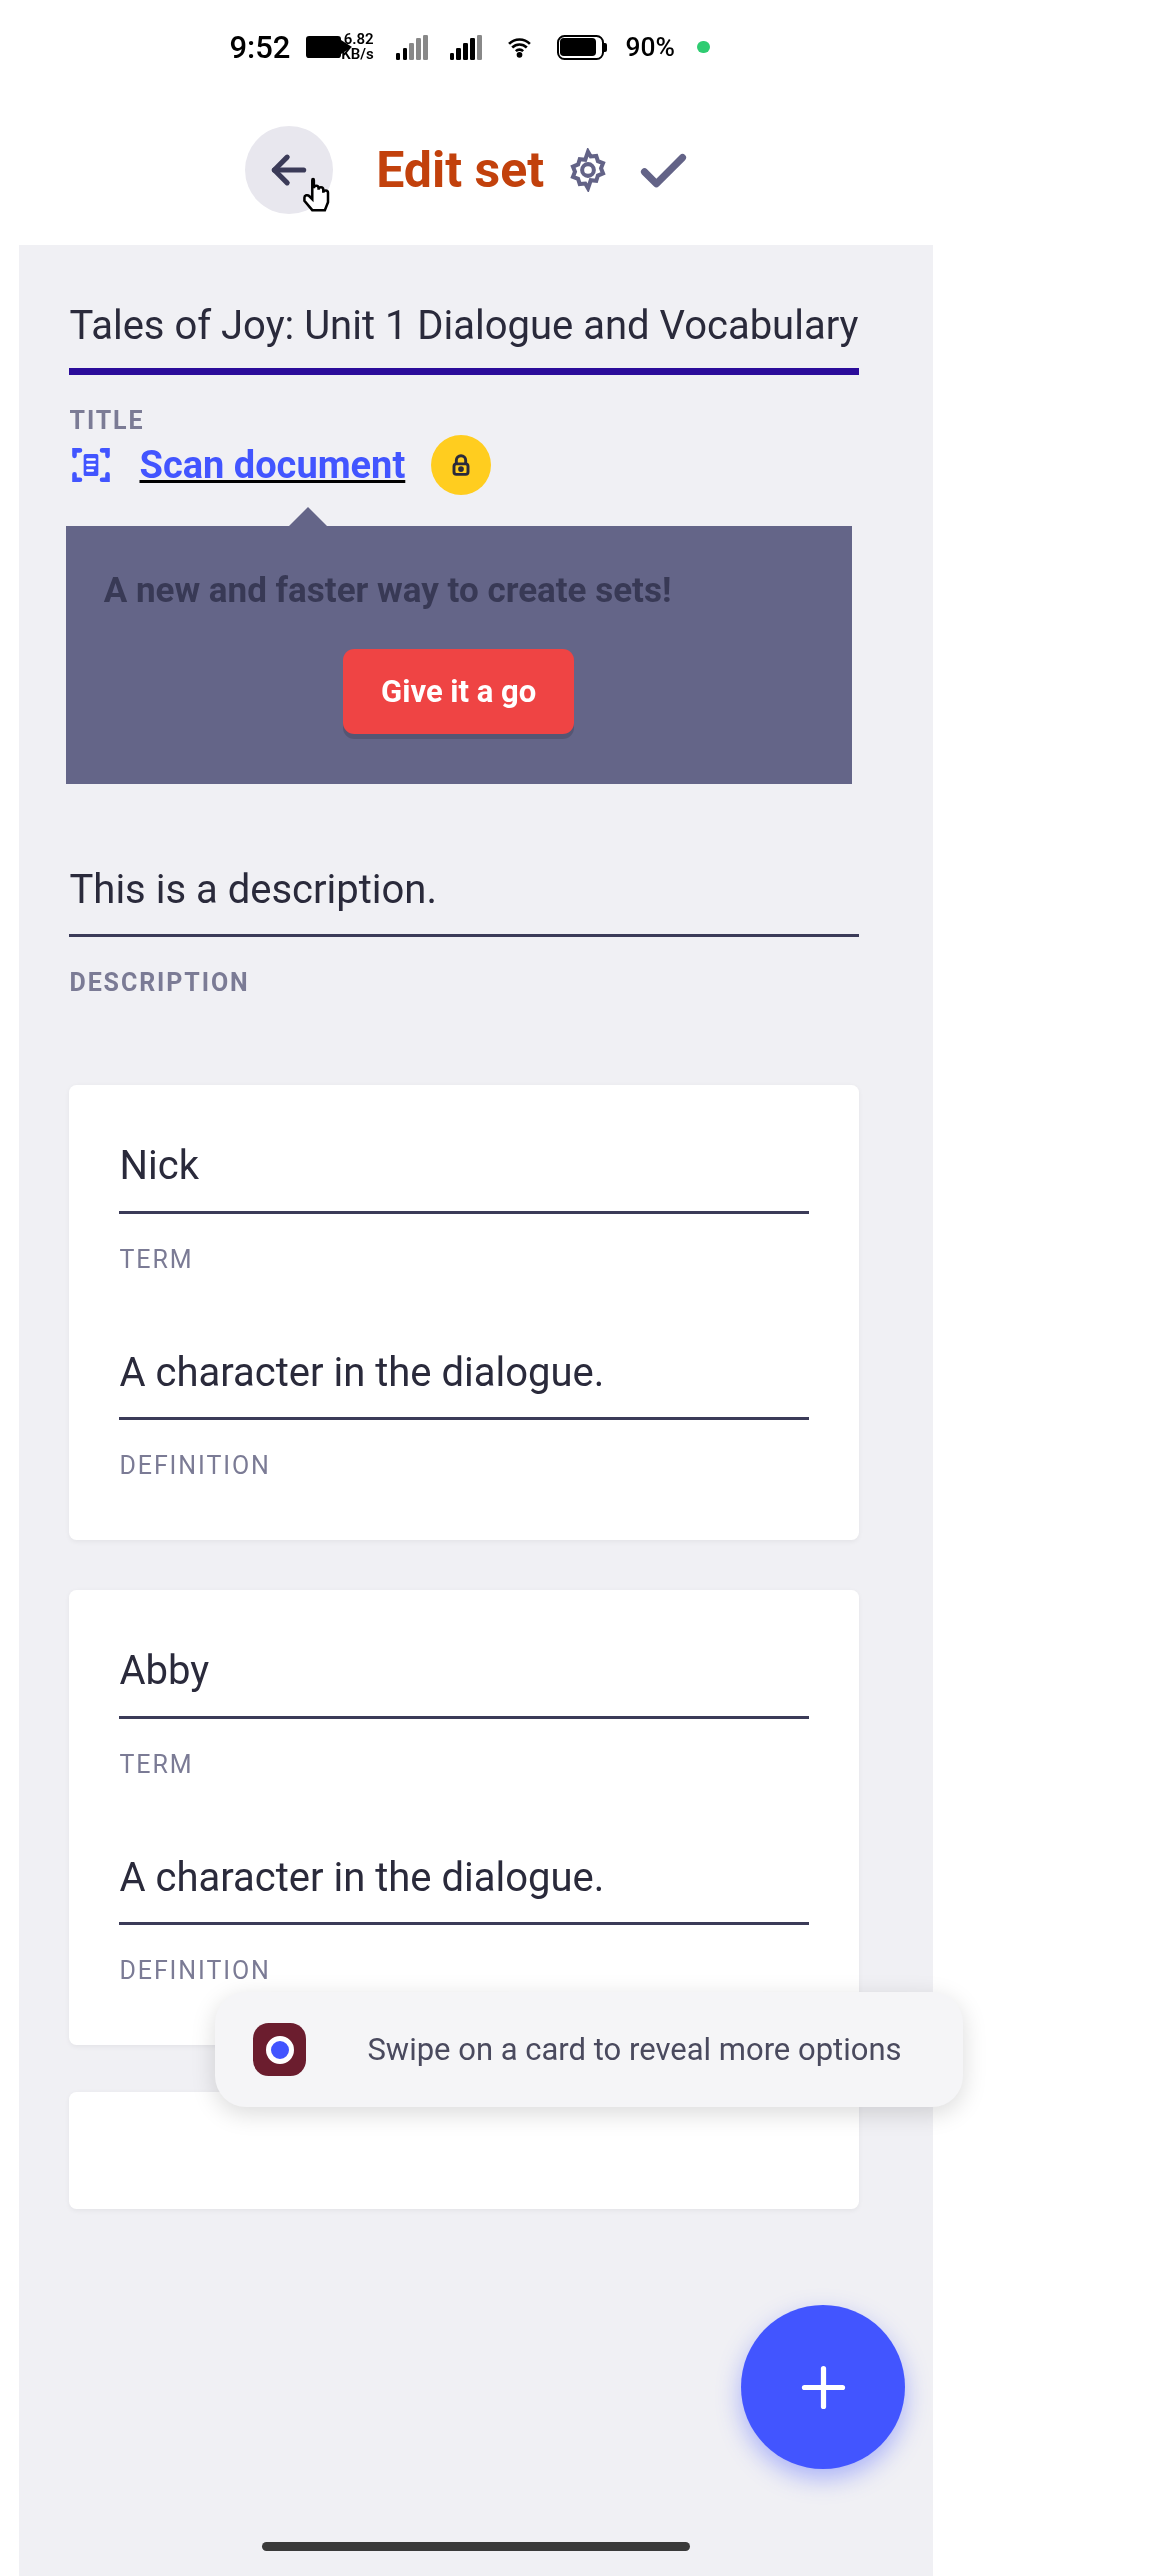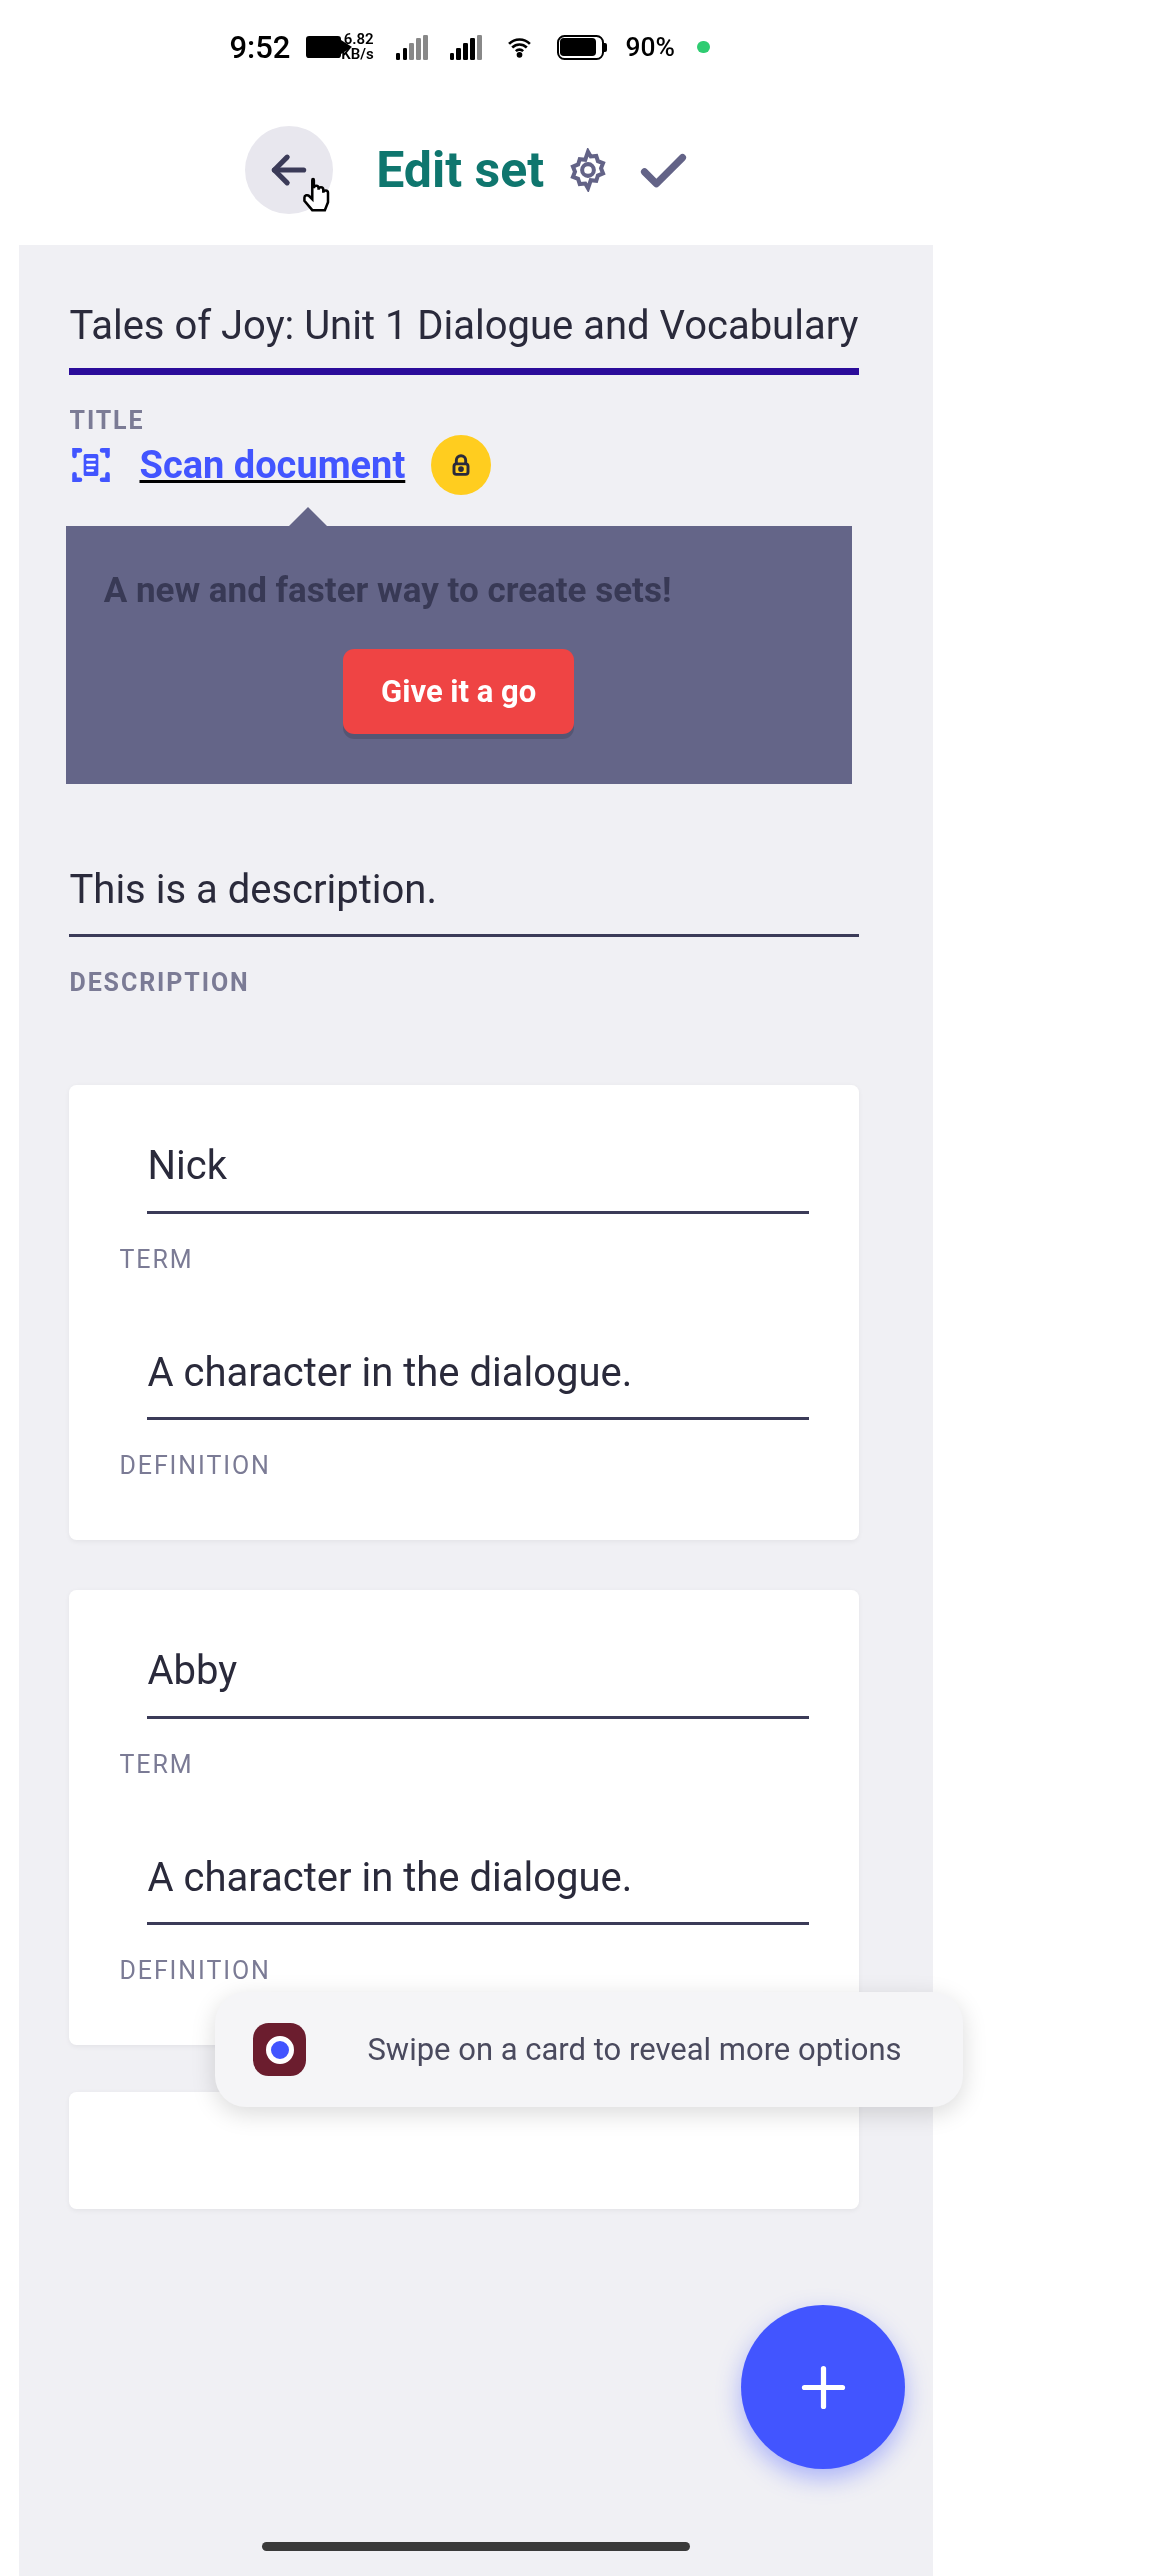--- a/index.html
+++ b/index.html
@@ -181,21 +181,21 @@
       bottom: -15.7px;
       right: -6.3px;
       font-size: 47px;
       color: #000;
       z-index: 100;
     }
     
     .header-title {
       font-size: 50px;
       font-weight: 700;
-      color: #0f766e;
+      color: #c2410c;
       flex: 1;
       margin-left: 31px;
     }
     
     .settings-button, .done-button {
       width: 63px;
       height: 63px;
       display: flex;
       align-items: center;
       justify-content: center;
@@ -321,21 +321,20 @@
     }
     .card + .card {
       margin-top: 50px;
     }
     
     .card-input {
       font-size: 40px;
       color: #2a2a3b;
       padding-bottom: 21.4px;
       border-bottom: 3.1px solid #3b3b58;
-      margin-left: 28px;
     }
     
     .card-label {
       font-size: 25px;
       font-weight: 400;
       color: #7b7b95;
       letter-spacing: 1.9px;
       margin-top: 31px;
     }
     

